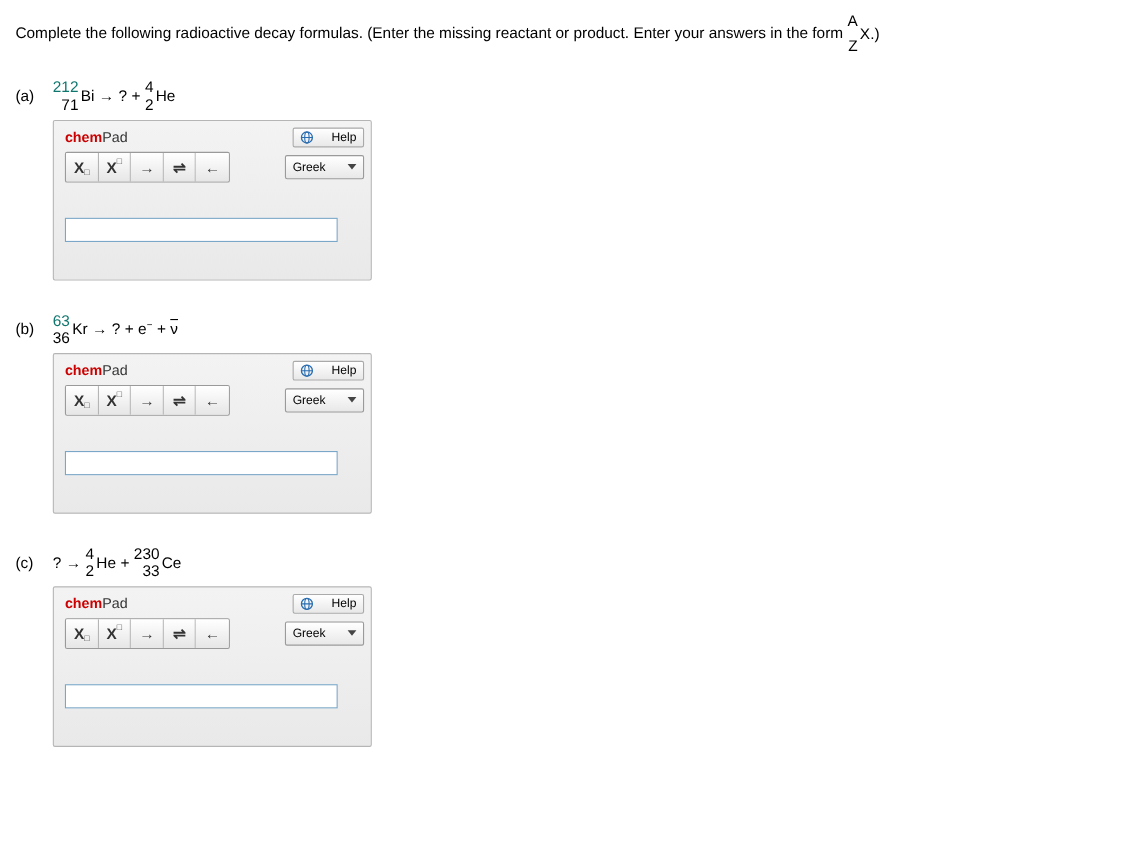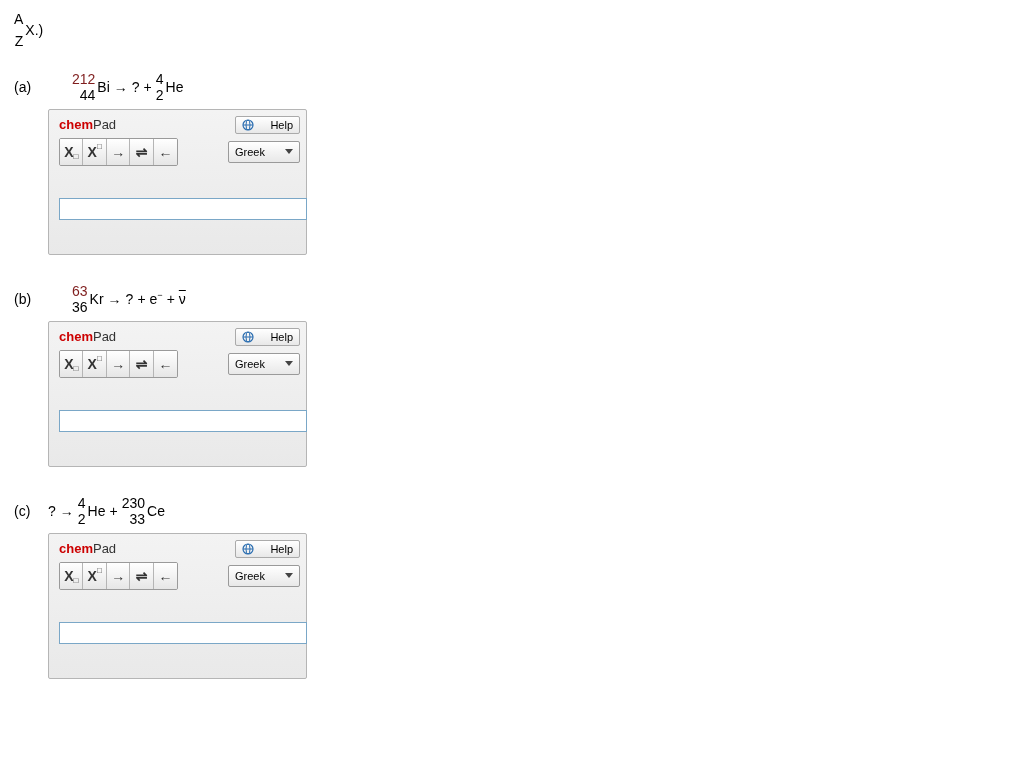--- a/index.html
+++ b/index.html
@@ -21,38 +21,38 @@
     align-items: center;
     vertical-align: middle;
   }
   .nuclide-col {
     display: inline-flex;
     flex-direction: column;
     align-items: flex-end;
     justify-content: center;
     margin-right: 2px;
   }
-  .red { color: #7f1d1d; margin-left: 24px; }
+  .red { color: #0f766e; }
   .part-row {
     display: flex;
     align-items: center;
     margin: 12px 0 6px 0;
   }
   .part-label {
     width: 34px;
     flex: 0 0 34px;
   }
   .equation {
     display: flex;
     align-items: center;
     gap: 4px;
   }
   .chempad-box {
     margin-left: 34px;
-    width: 259px;
+    width: 290px;
     border: 1px solid #b5b5b5;
     background: linear-gradient(#f3f3f3,#e9e9e9);
     border-radius: 2px;
     padding-bottom: 34px;
     margin-bottom: 28px;
   }
   .chempad-header {
     display: flex;
     justify-content: space-between;
     align-items: center;
@@ -130,36 +130,37 @@
     font-size: 13px;
   }
   .overbar {
     text-decoration: overline;
   }
 </style>
 </head>
 <body>
 
 <div class="prompt">
+  <span>Complete the following radioactive decay formulas. (Enter the missing reactant or product. Enter your answers in the form </span>
   <span class="nuclide-wrap">
     <span class="nuclide-col">
       <span class="sup">A</span>
       <span class="sub">Z</span>
     </span>
     <span class="sym">X.)</span>
   </span>
 </div>
 
 <div class="part-row">
   <div class="part-label">(a)</div>
   <div class="equation">
     <span class="nuclide-wrap">
       <span class="nuclide-col">
         <span class="sup red">212</span>
-        <span class="sub">44</span>
+        <span class="sub">71</span>
       </span>
       <span class="sym">Bi</span>
     </span>
     <span>→</span>
     <span>?</span>
     <span>+</span>
     <span class="nuclide-wrap">
       <span class="nuclide-col">
         <span class="sup">4</span>
         <span class="sub">2</span>

